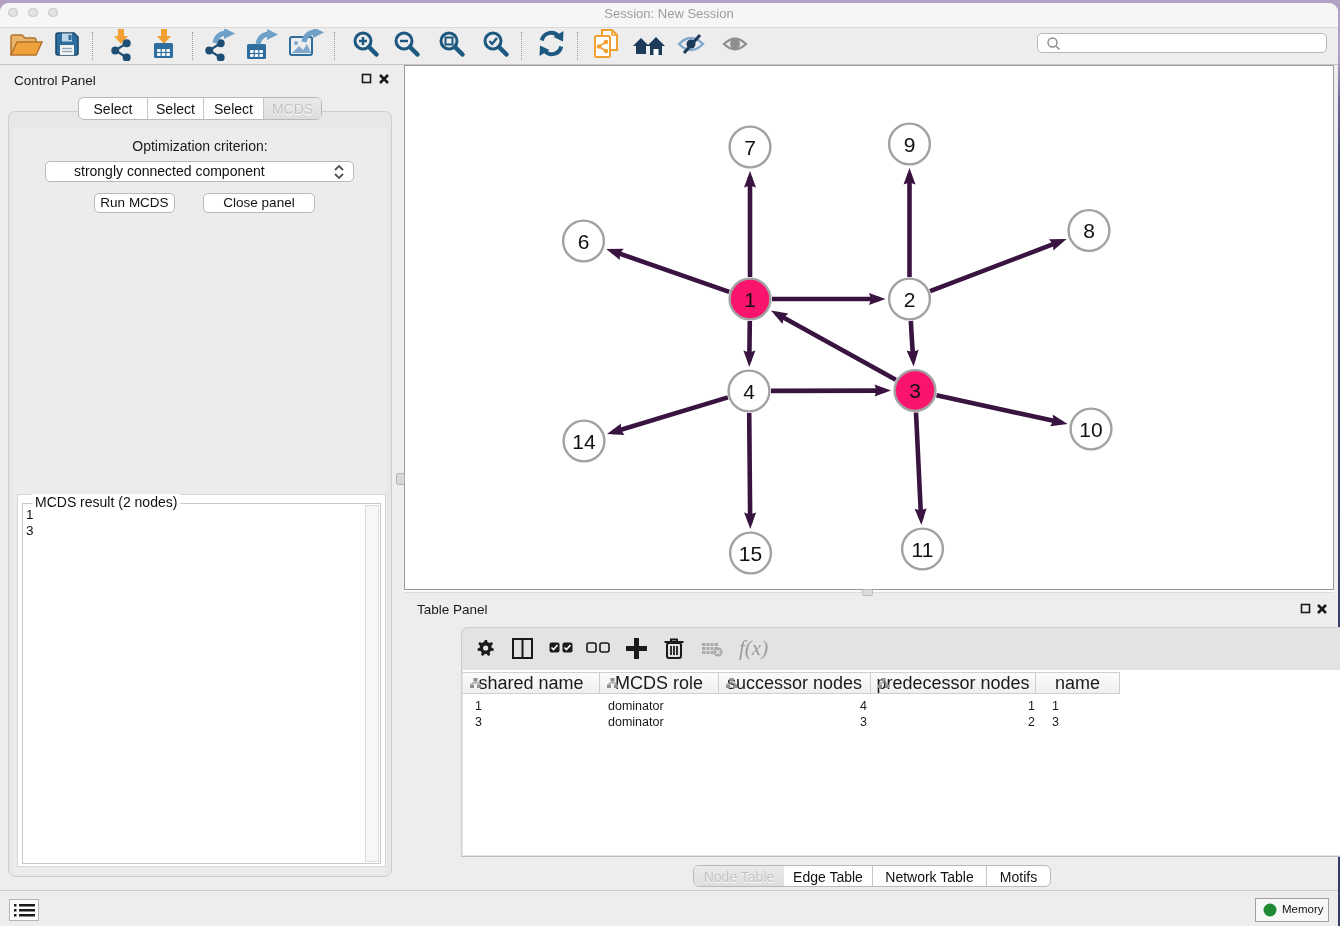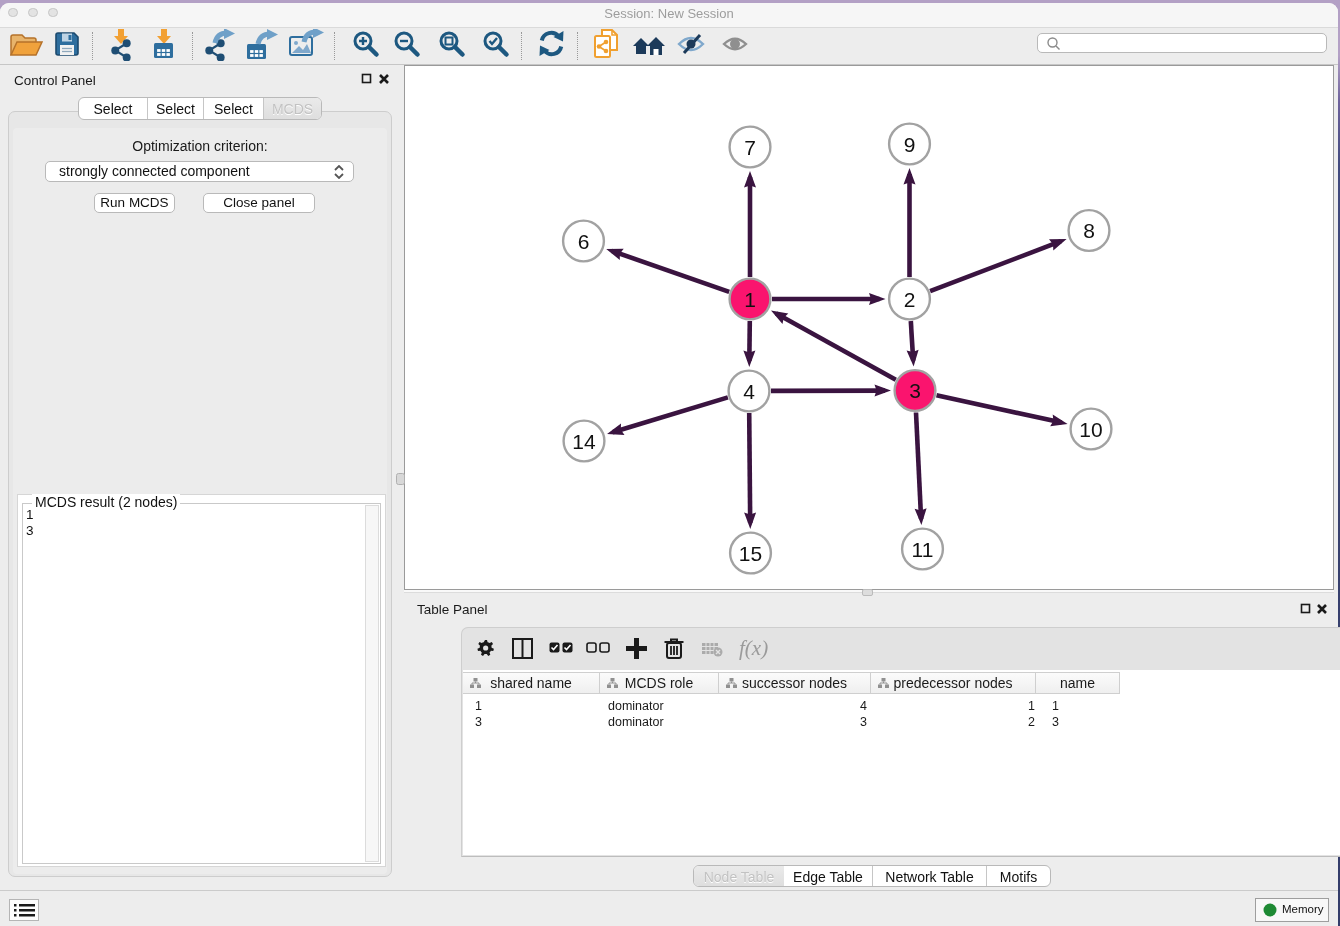--- a/index.html
+++ b/index.html
@@ -12,38 +12,38 @@
 .ticon{position:absolute;top:0;}
 .search{position:absolute;left:1037px;top:5px;width:290px;height:20px;background:#fff;border:1px solid #b9b9b9;border-radius:5px;}
 
 .cp-title{position:absolute;left:14px;top:70px;font-size:13.5px;color:#1a1a1a;}
 .tabs{position:absolute;left:78px;top:94px;height:23px;display:flex;border:1px solid #b9b9b9;border-radius:6px;overflow:hidden;background:#fff;z-index:5;}
 .tab{font-size:14px;color:#111;text-align:center;line-height:22px;border-right:1px solid #c6c6c6;}
 .tab.sel{background:linear-gradient(#eaeaea,#dedede);color:#c2c2c2;text-shadow:0 1px 0 #fff;border-right:none;}
 .cpanel{position:absolute;left:8px;top:108px;width:384px;height:766px;background:#e7e7e7;border:1px solid #cdcdcd;border-radius:7px;}
 .cpinner{position:absolute;left:4px;top:16px;width:374px;height:746px;background:#ececec;border-radius:4px;}
 .optlabel{position:absolute;left:0;top:26px;width:100%;text-align:center;font-size:14px;color:#1a1a1a;}
-.combo{position:absolute;left:36px;top:49px;width:309px;height:21px;background:#fff;border:1px solid #b9b9b9;border-radius:5px;font-size:14px;color:#111;line-height:19px;padding-left:13px;}
+.combo{position:absolute;left:36px;top:49px;width:309px;height:21px;background:#fff;border:1px solid #b9b9b9;border-radius:5px;font-size:14px;color:#111;line-height:19px;padding-left:28px;}
 .btn{position:absolute;top:81px;height:20px;background:#fff;border:1px solid #b9b9b9;border-radius:5px;font-size:13.5px;color:#111;text-align:center;line-height:18px;}
 .resultbox{position:absolute;left:8px;top:382px;width:369px;height:373px;background:#fff;border:1px solid #d6d6d6;}
 .fieldset{position:absolute;left:4px;top:8px;right:4px;bottom:2px;border:1px solid #c9c9c9;}
 .fieldlegend{position:absolute;left:14px;top:-1px;background:#fff;padding:0 3px;font-size:14px;color:#111;}
 .scrolltrack{position:absolute;right:6px;top:10px;width:14px;bottom:4px;background:#f7f7f7;border:1px solid #dcdcdc;}
 
 .netwin{position:absolute;left:404px;top:62px;width:930px;height:525px;border:1px solid #9a9a9a;background:#fff;}
 .nettitle{position:absolute;left:0;top:0;width:100%;height:21px;background:linear-gradient(#fafafa,#d2d2d2);border-bottom:1px solid #aaa;}
 .nettext{position:absolute;left:0;top:3px;width:100%;text-align:center;font-size:14px;color:#111;}
 .light{position:absolute;top:4px;width:10.5px;height:10.5px;border-radius:50%;}
 
 .tp-title{position:absolute;left:417px;top:599px;font-size:13.5px;color:#1a1a1a;}
 .tpanel{position:absolute;left:413px;top:624px;width:918px;height:230px;background:#e3e3e3;border:1px solid #cecece;border-radius:7px 7px 0 0;border-bottom:1px solid #bdbdbd;margin-left:48px;}
 .ttool{position:absolute;left:0;top:0;width:100%;height:42px;}
 .ttable{position:absolute;left:1px;top:42px;right:1px;bottom:1px;background:#fff;}
 .thead{position:absolute;left:0;top:2px;height:22px;border-top:1px solid #cfcfcf;border-bottom:1px solid #cfcfcf;display:flex;}
-.th{height:100%;background:linear-gradient(#fbfbfb,#efefef);border-right:1px solid #cfcfcf;position:relative;font-size:14px;color:#1a1a1a;text-align:center;line-height:21px;}
+.th{height:100%;background:linear-gradient(#fbfbfb,#efefef);border-right:1px solid #cfcfcf;position:relative;font-size:18px;color:#1a1a1a;text-align:center;line-height:21px;}
 .hicon{position:absolute;left:7px;top:5px;}
 .trow{position:absolute;font-size:12.5px;color:#1a1a1a;}
 .btabs{position:absolute;left:693px;top:862px;height:22px;display:flex;border:1px solid #b9b9b9;border-radius:6px;overflow:hidden;background:#fff;z-index:5;}
 
 .status{position:absolute;left:0;top:887px;width:100%;height:33px;background:#ededed;border-top:1px solid #cbcbcb;}
 .listbtn{position:absolute;left:9px;top:8px;width:30px;height:22px;background:#fdfdfd;border:1px solid #b5b5b5;}
 .membtn{position:absolute;right:9px;top:7px;width:74px;height:24px;background:#f8f8f8;border:1px solid #9e9e9e;font-size:11.5px;color:#111;}
 .fc{position:absolute;font-weight:bold;color:#1a1a1a;}
 </style></head><body>
 <div class="win">

